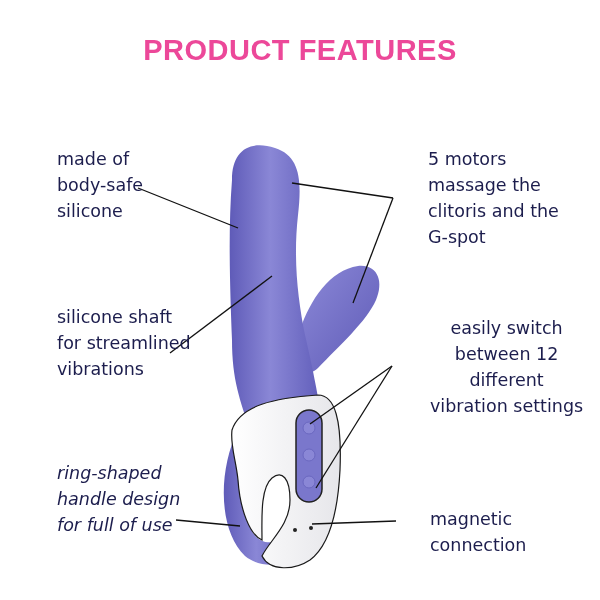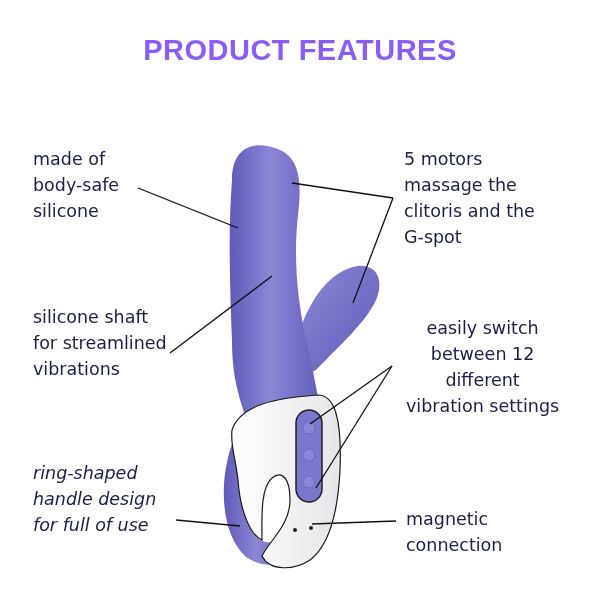--- a/index.html
+++ b/index.html
@@ -4,25 +4,26 @@
   <style>
     html, body { margin: 0; padding: 0; }
     body {
       width: 600px; height: 600px; background: #ffffff; position: relative; overflow: hidden;
       font-family: "DejaVu Sans", "Liberation Sans", sans-serif;
       color: #1c1d4d;
     }
     .title {
       position: absolute; left: 0; top: 34px; width: 600px; text-align: center;
       font-family: "Liberation Sans", "DejaVu Sans", sans-serif;
-      font-weight: 700; font-size: 29px; letter-spacing: 0.5px; color: #8b5cf6;
+      font-weight: 700; font-size: 29px; letter-spacing: 0.5px; color: #ec4899;
     }
     .label {
       position: absolute; font-size: 17.5px; line-height: 26px; color: #1c1d4d;
       white-space: nowrap;
+      margin-left: 24px;
     }
     .label span { display: block; }
     svg.art { position: absolute; left: 0; top: 0; }
   </style>
 </head>
 <body>
 
 <div class="title">PRODUCT FEATURES</div>
 
 <svg class="art" width="600" height="600" viewBox="0 0 600 600">

